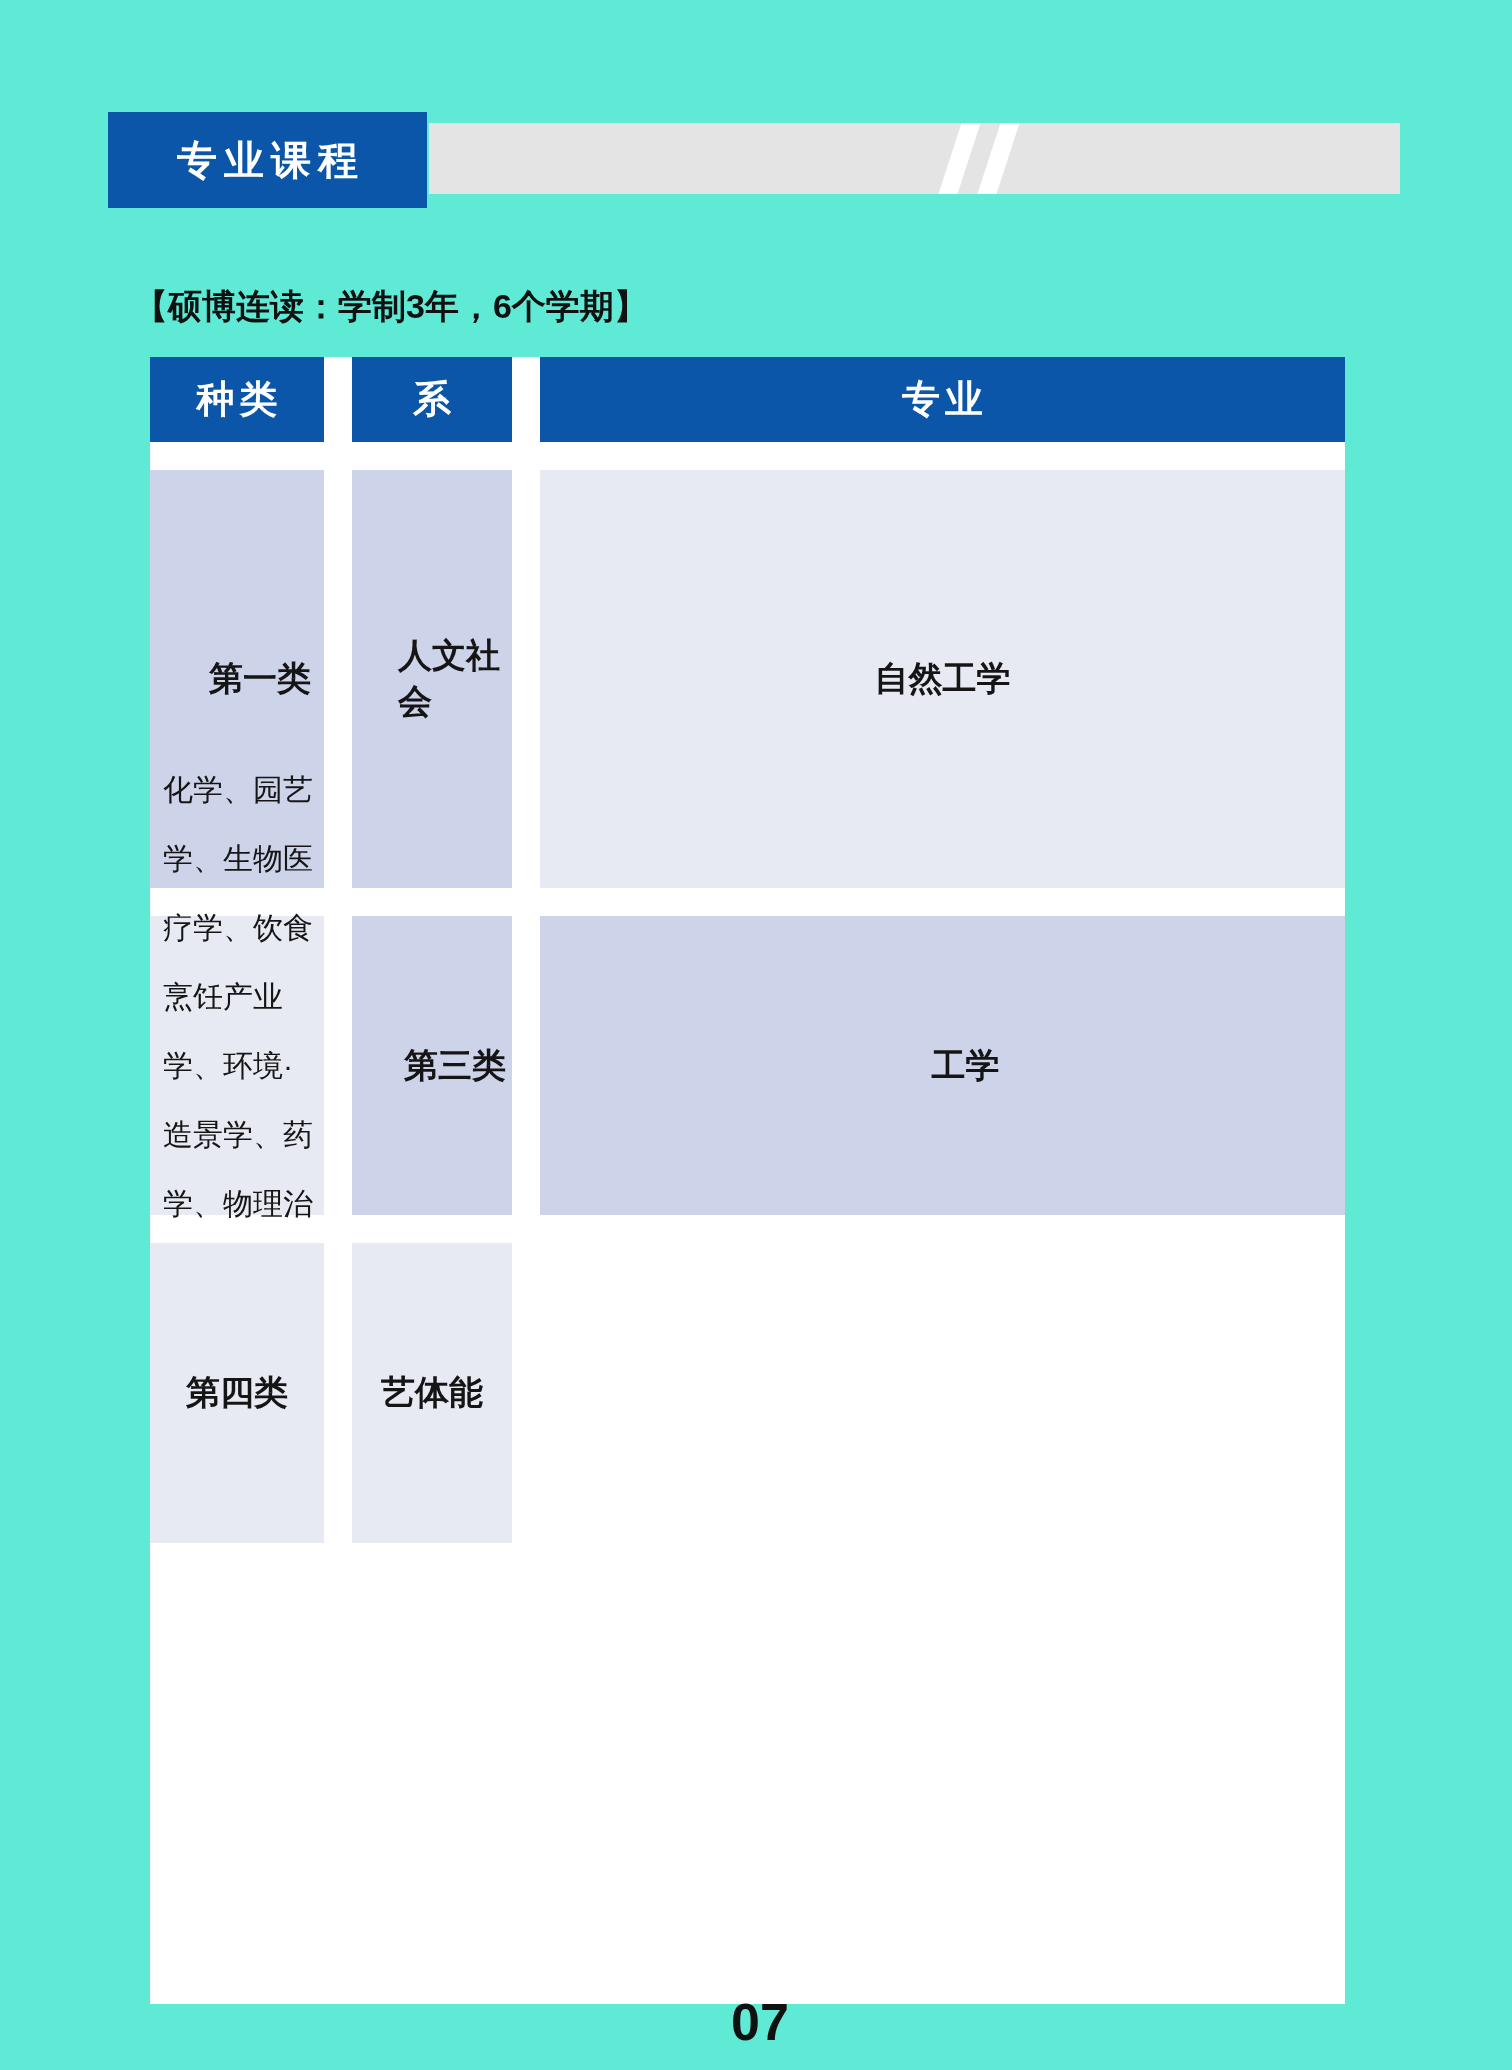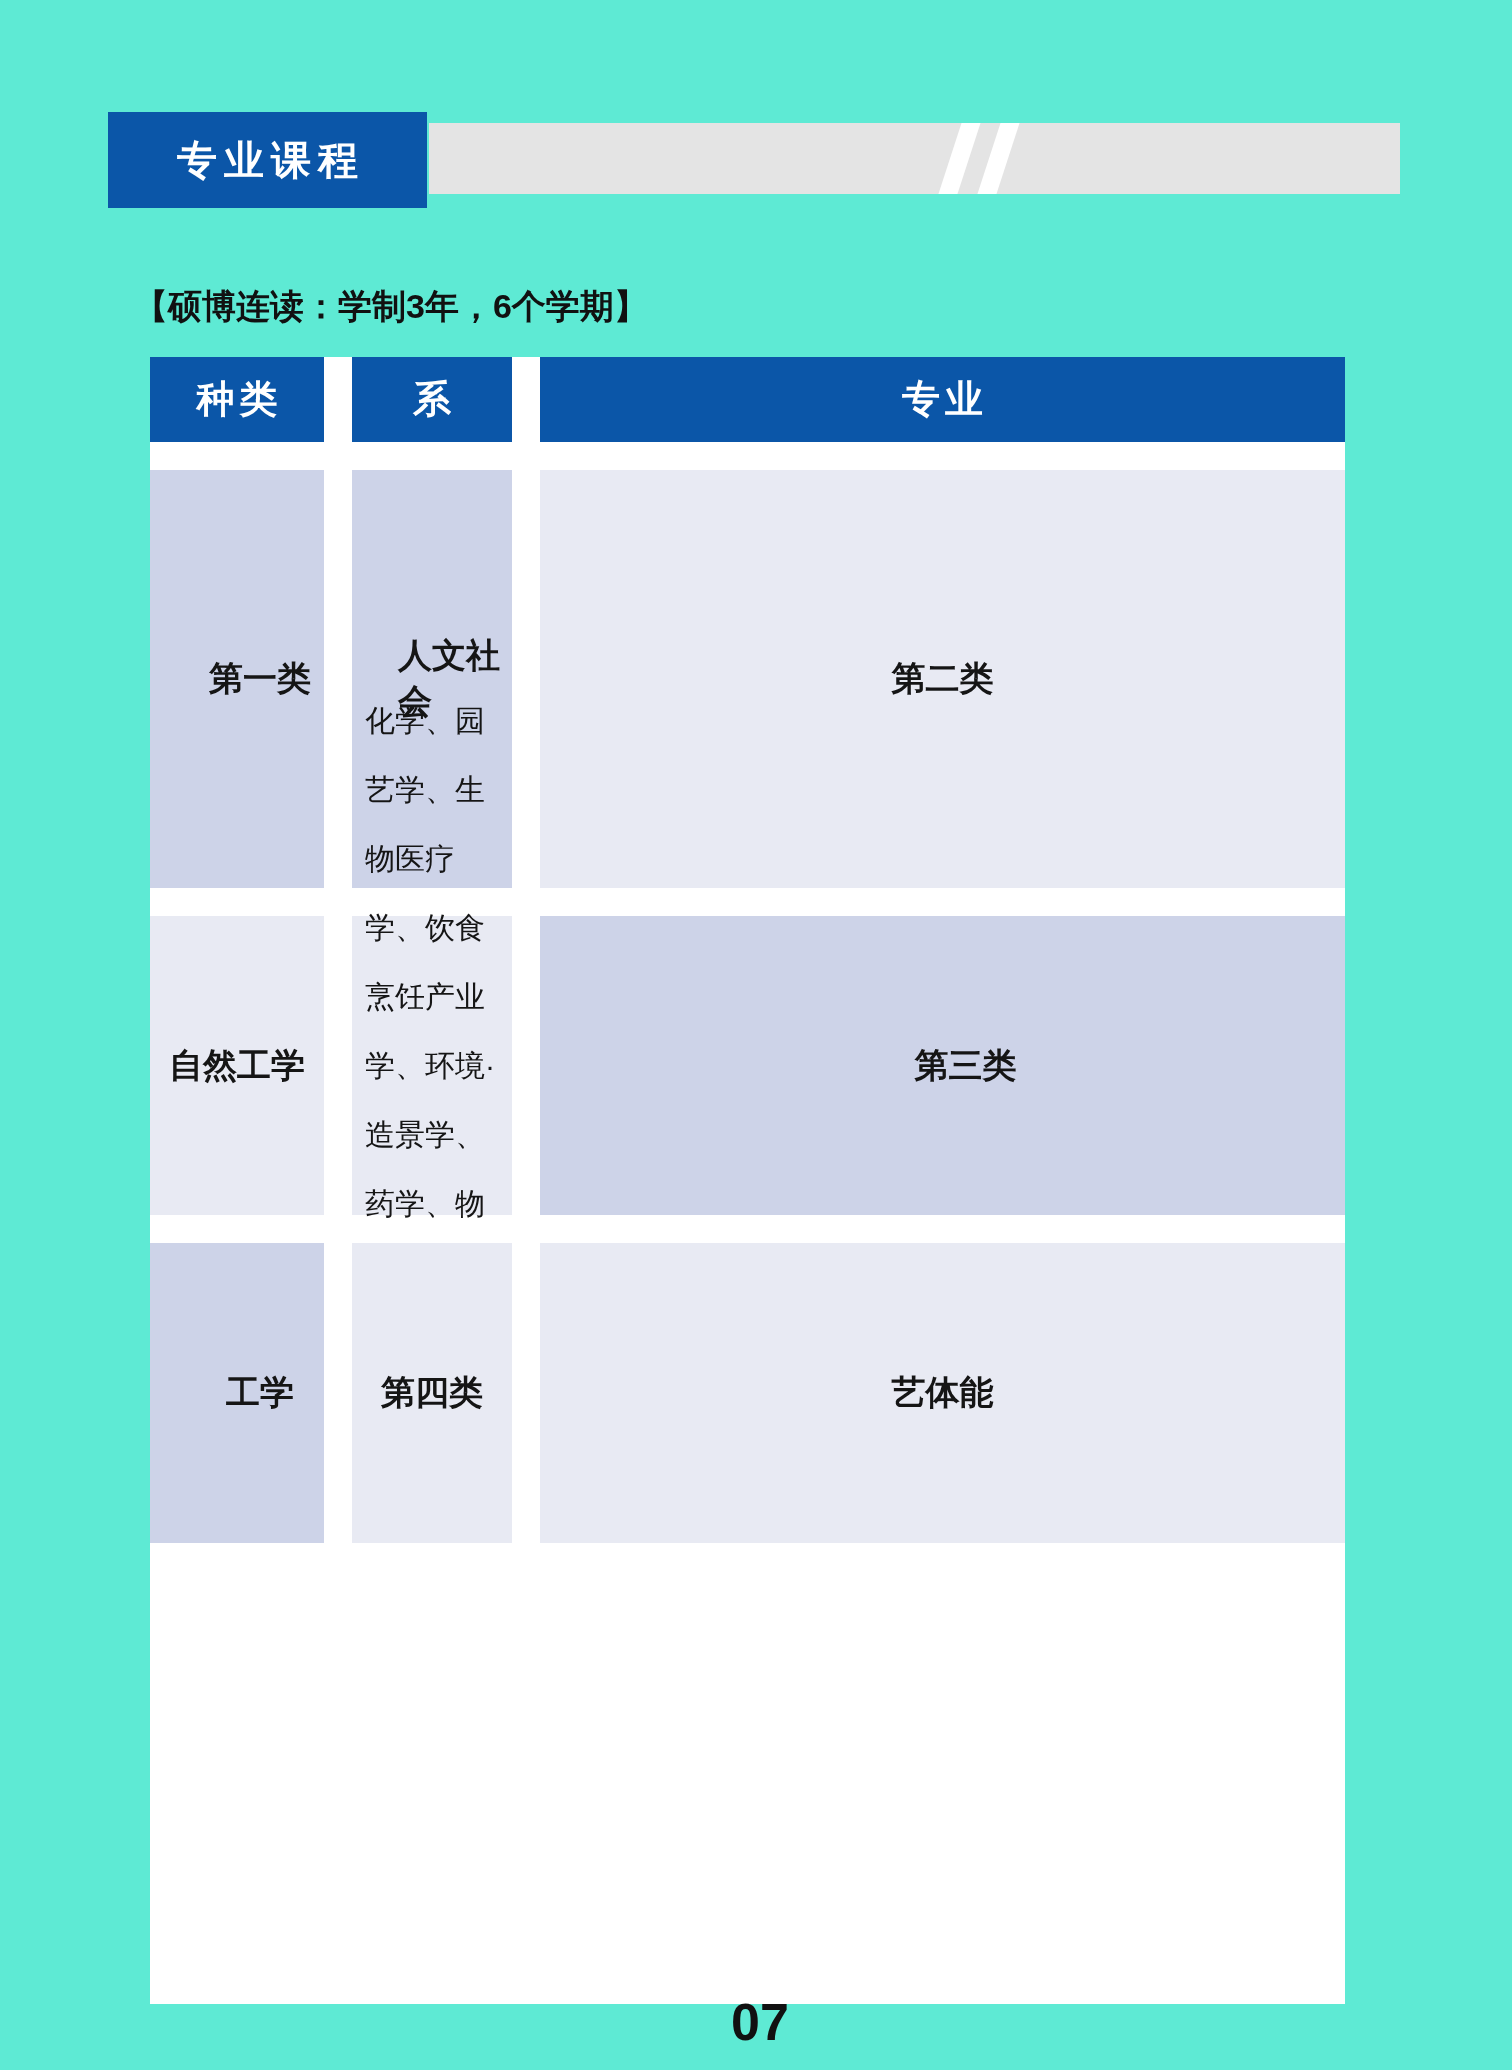--- a/index.html
+++ b/index.html
@@ -94,21 +94,20 @@
 
   <div class="table-grid">
 
     <div class="cell th">种类</div>
     <div class="cell th">系</div>
     <div class="cell th">专业</div>
 
     <div class="cell row-dark td-label">第一类</div>
     <div class="cell row-dark td-label">人文社会</div>
 
-    <div class="cell row-light td-label">第二类</div>
     <div class="cell row-light td-label">自然工学</div>
     <div class="cell row-light td-majors loose">
       <span>化学、园艺学、生物医疗学、饮食烹饪产业学、环境·造景学、药学、物理治疗学、眼镜光学</span>
     </div>
 
     <div class="cell row-dark td-label">第三类</div>
     <div class="cell row-dark td-label">工学</div>
 
     <div class="cell row-light td-label">第四类</div>
     <div class="cell row-light td-label">艺体能</div>

